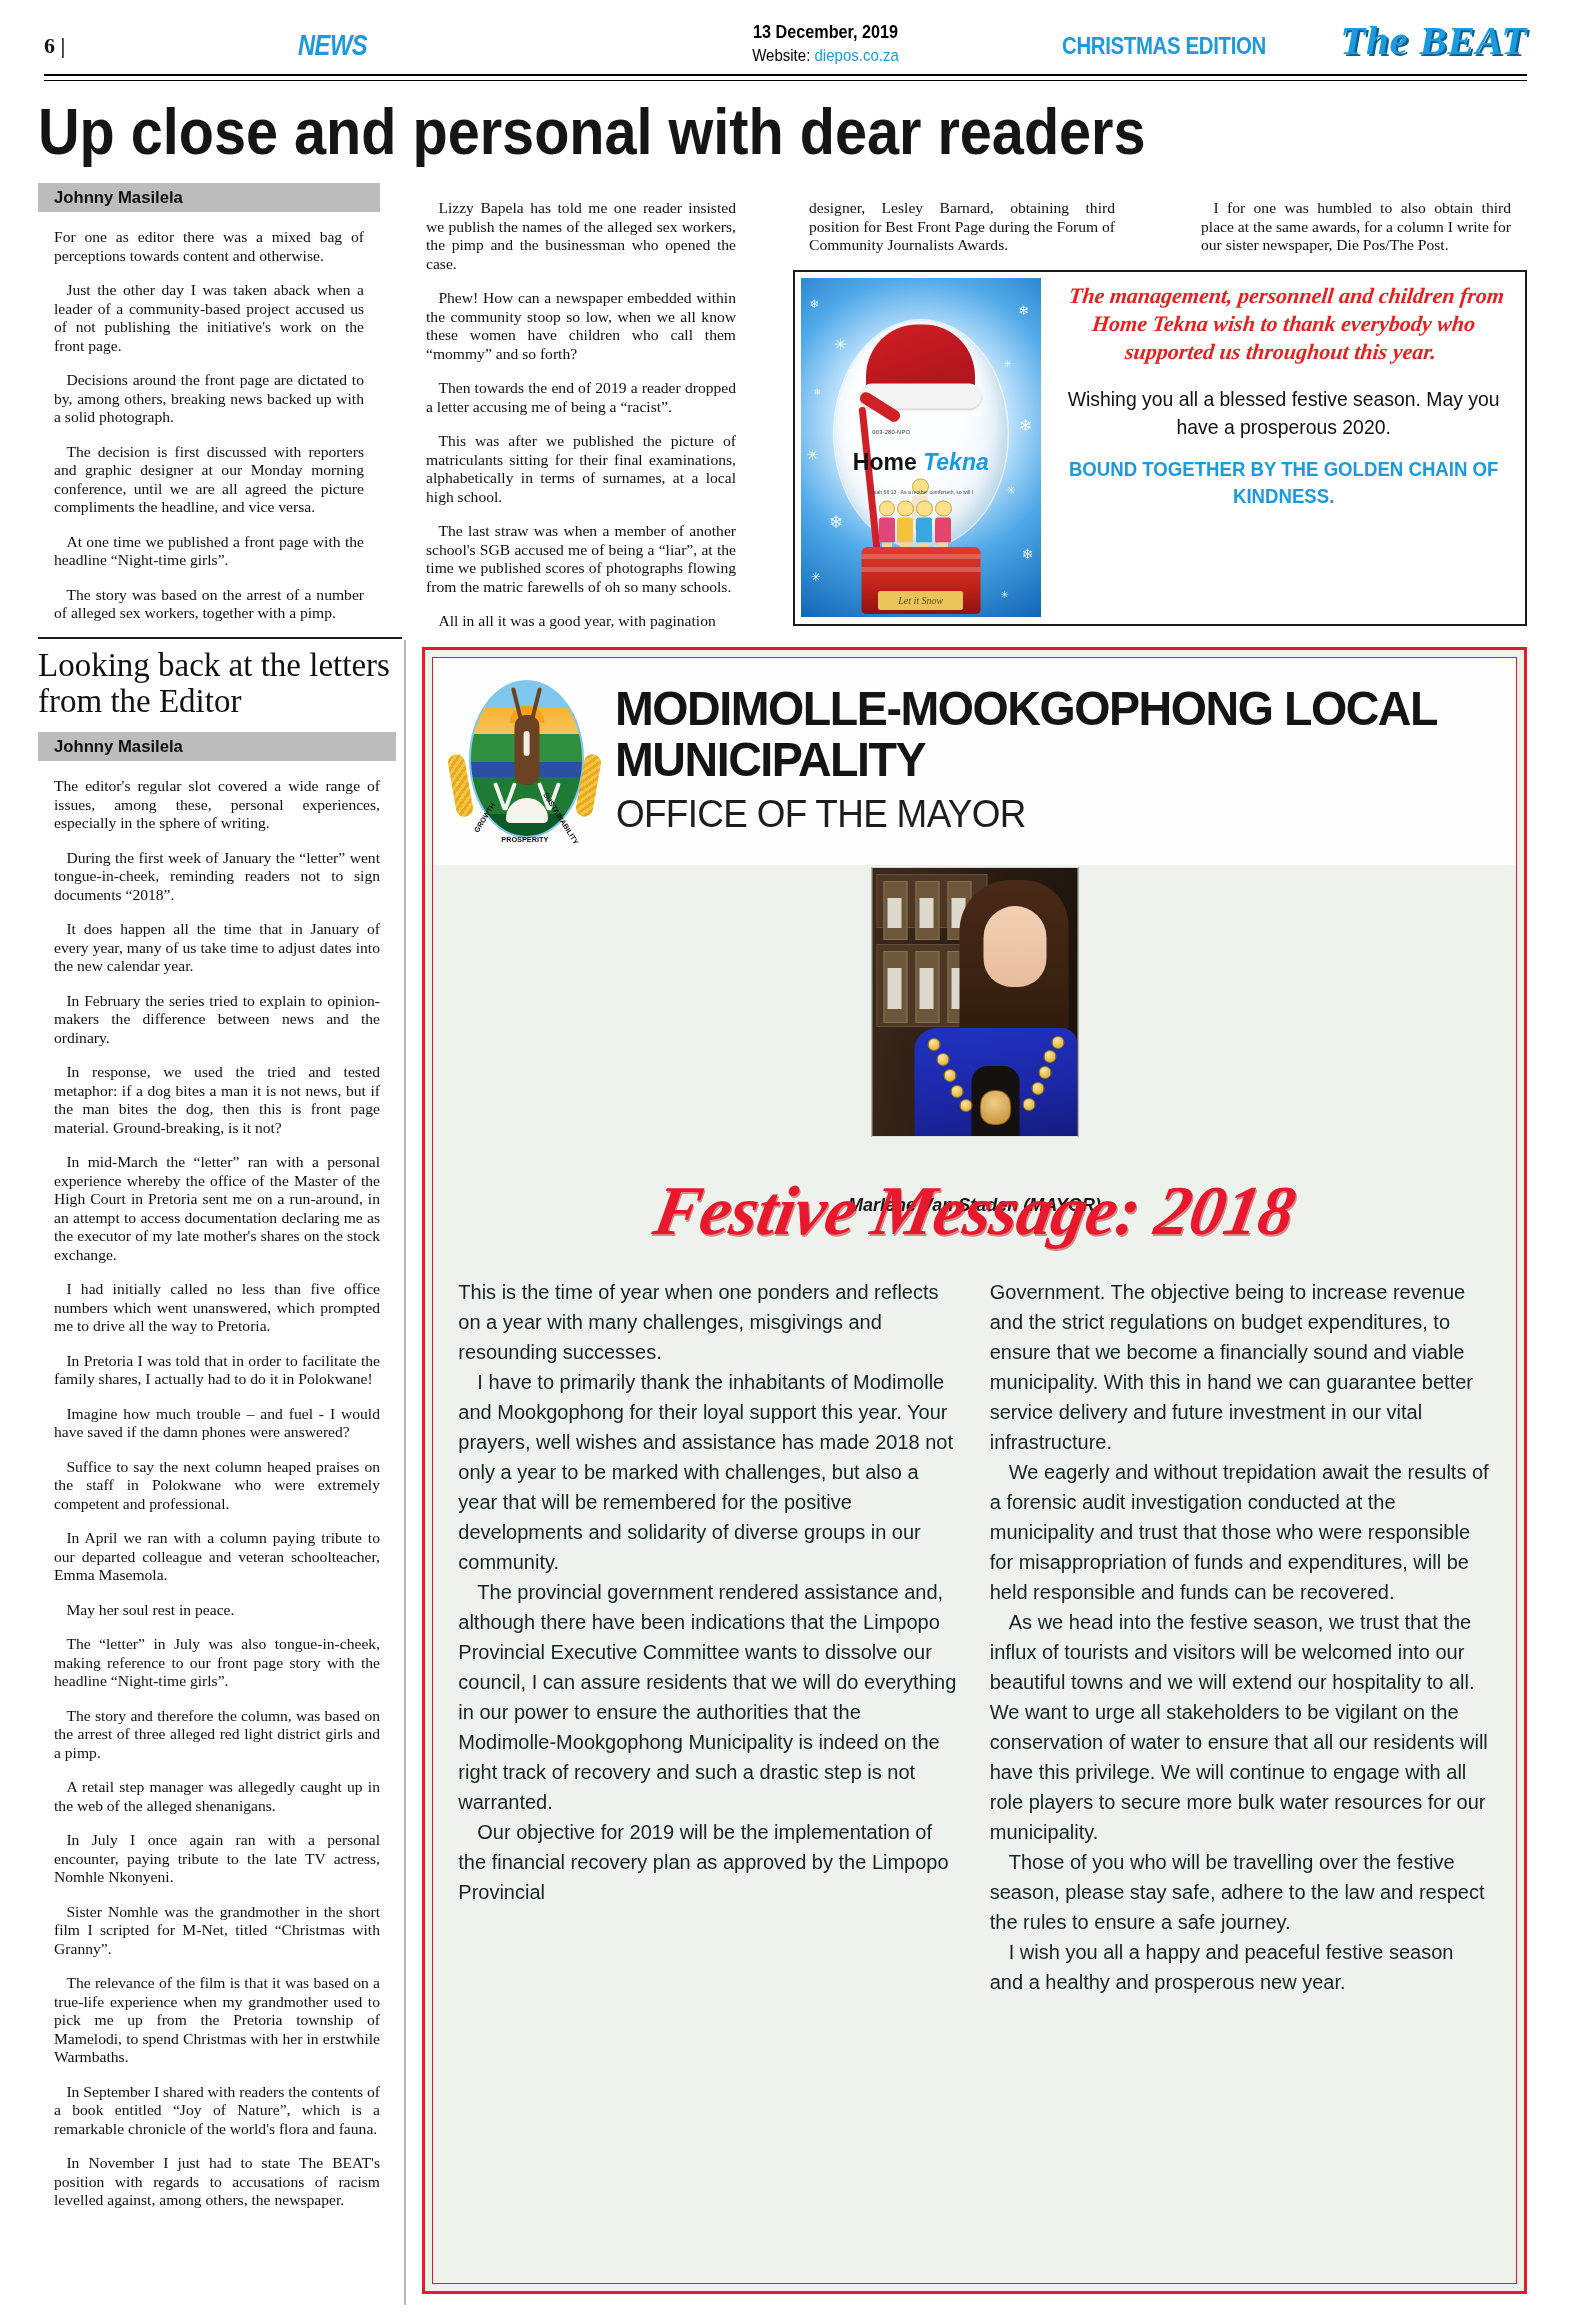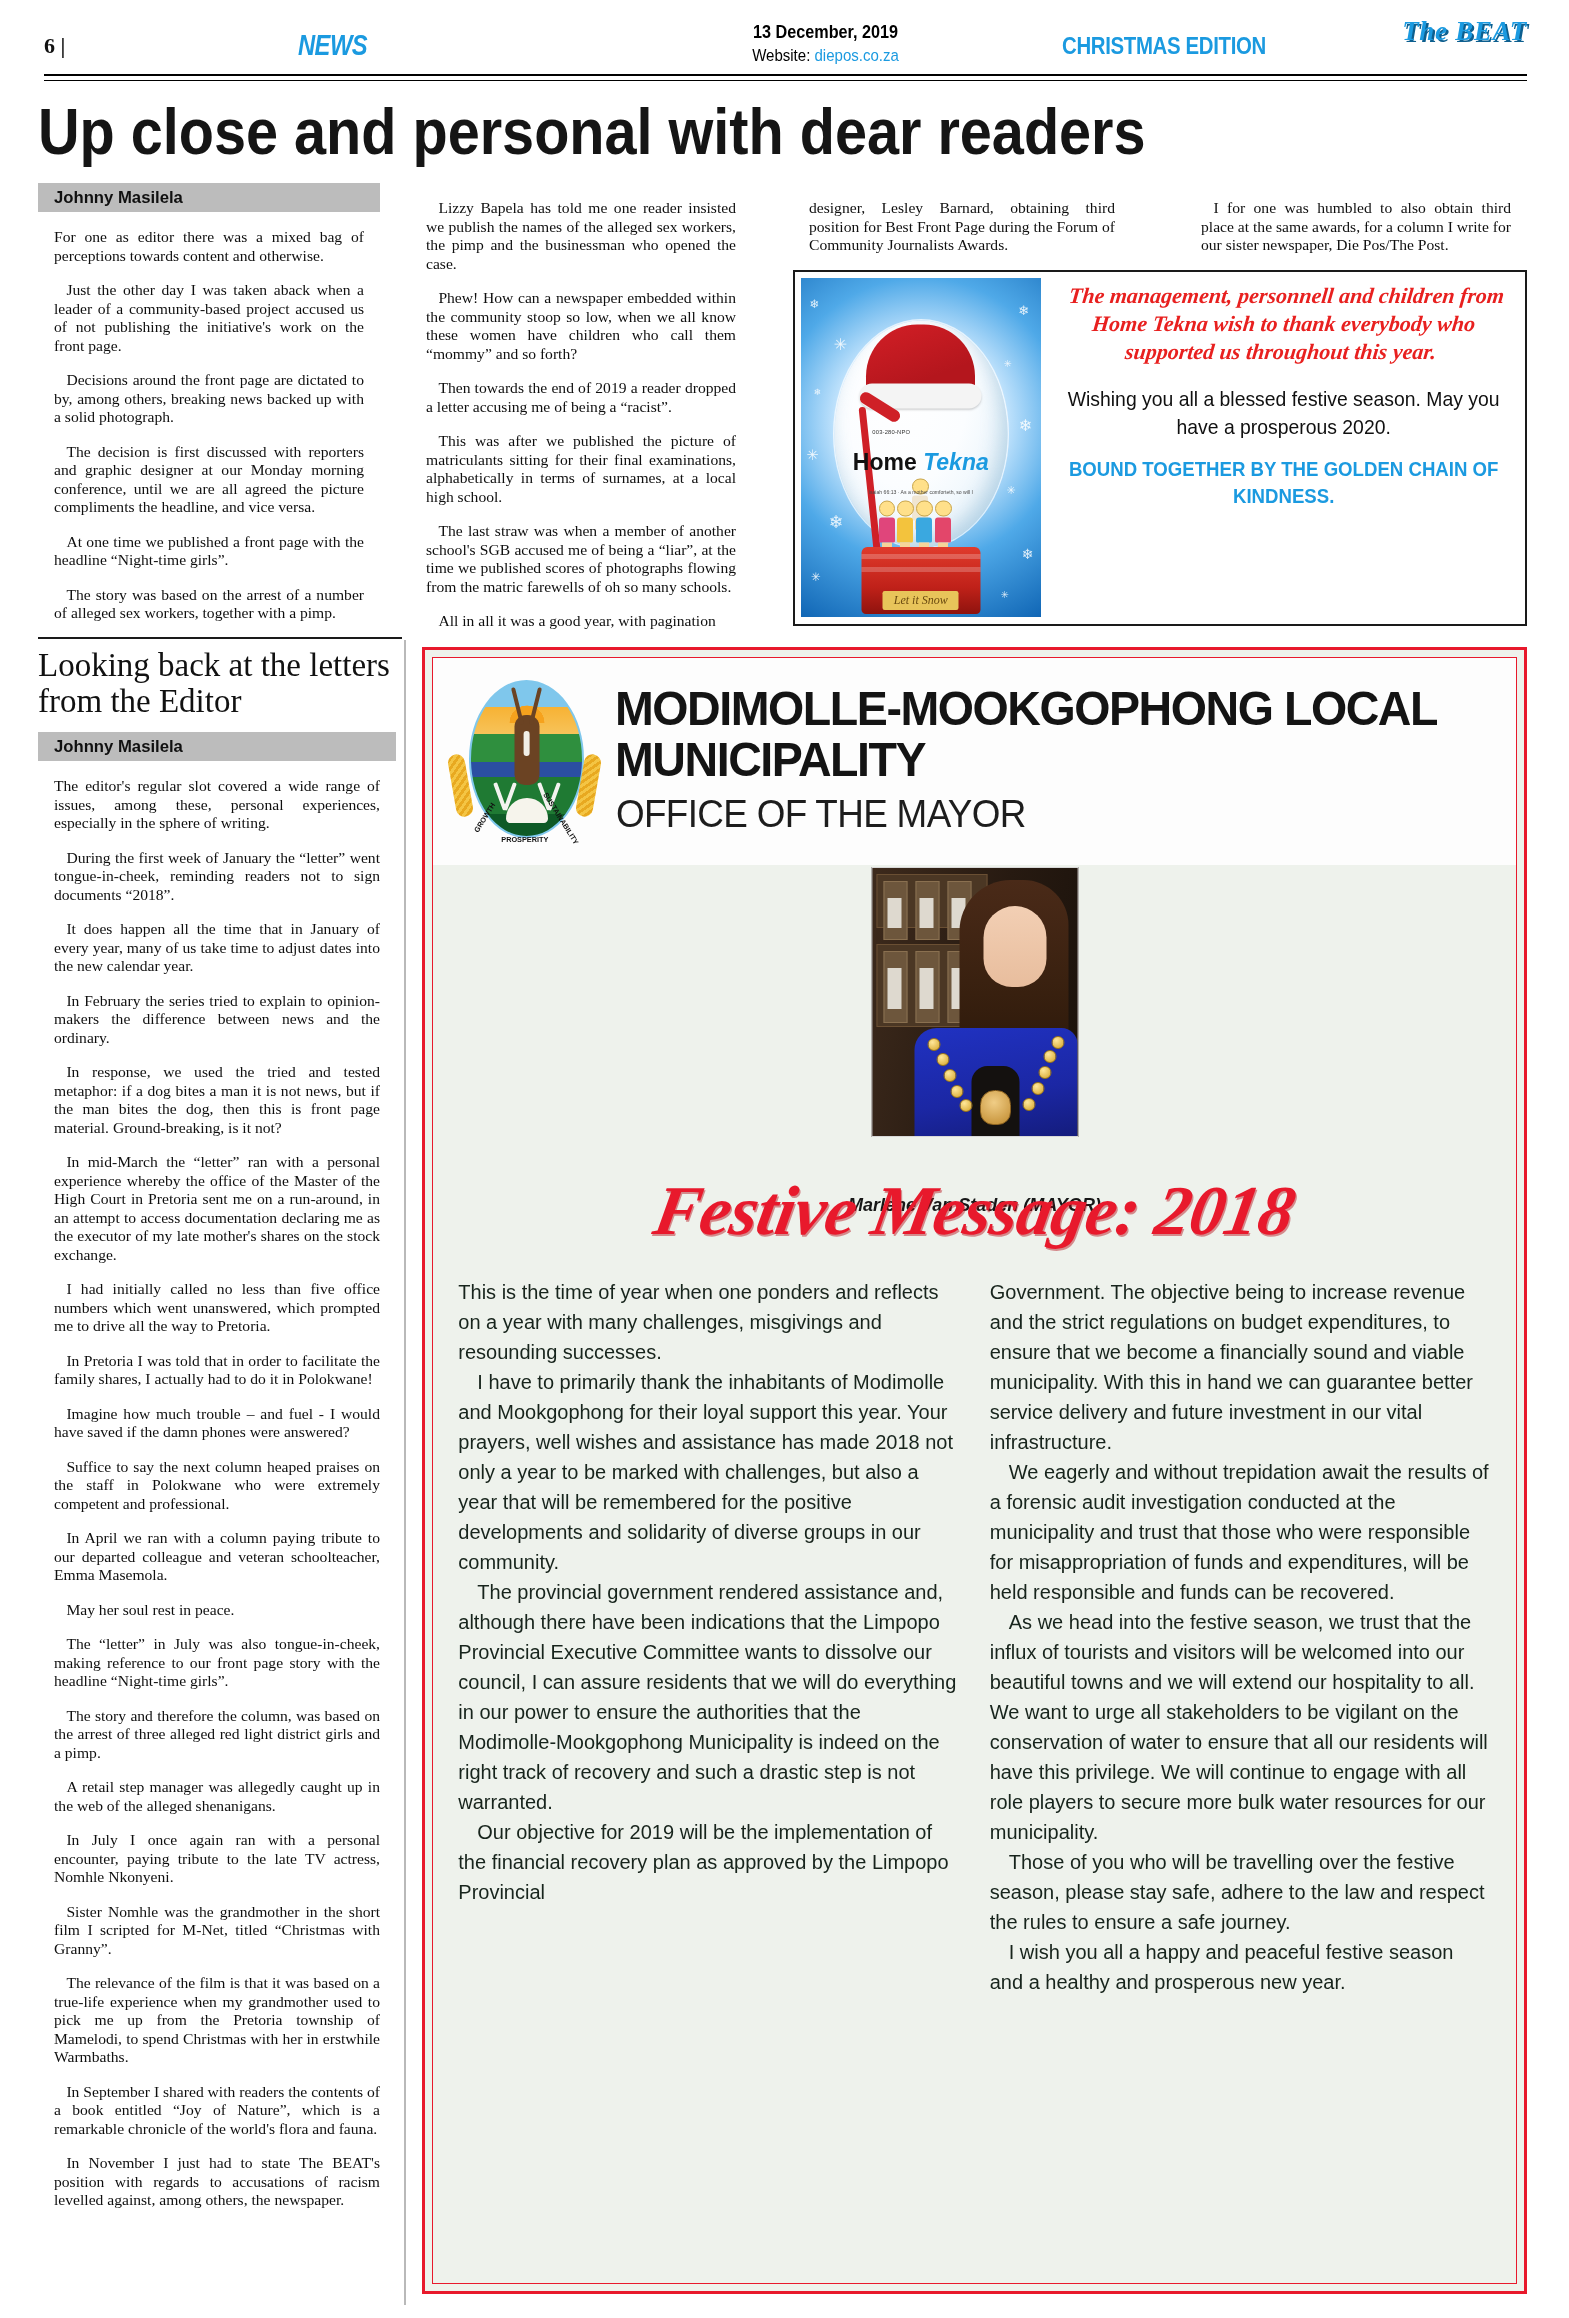--- a/index.html
+++ b/index.html
@@ -39,21 +39,21 @@
   }
   .mh-web a{color:#1b9ae0;text-decoration:none;}
   .mh-xmas{
     position:absolute;left:1018px;top:22px;
     font-family:"Liberation Sans",sans-serif;font-weight:bold;font-size:24px;color:#1b9ae0;
     transform:scaleX(.85);transform-origin:left center;letter-spacing:-0.4px;
   }
   .mh-beat{
     position:absolute;right:0;top:5.8px;
     font-family:"Liberation Serif",serif;font-weight:bold;font-style:italic;
-    font-size:27px;color:#1b9ae0;
+    font-size:41px;color:#1b9ae0;
     text-shadow:2.2px 2.2px 0 #0d5f8f;
     letter-spacing:0.7px;
   }
   .rule-top{
     position:absolute;left:44px;top:74px;width:1483px;height:4.4px;
     border-top:2.2px solid #000;border-bottom:1.5px solid #000;background:#fff;
   }
 
   
   .headline{
@@ -149,22 +149,22 @@
   }
   .globe-base{
     position:absolute;left:50%;bottom:2.9px;transform:translateX(-50%);
     width:119px;height:67px;
     background:linear-gradient(180deg,#e03b2c 0%,#c02119 60%,#8f130e 100%);
     border-radius:5.8px 5.8px 4.4px 4.4px;
   }
   .base-band{position:absolute;left:0;right:0;height:5.1px;background:rgba(255,255,255,.22);}
   .base-plate{
     position:absolute;left:50%;bottom:4.4px;transform:translateX(-50%);
-    width:76px;height:19px;background:#e8c45a;border-radius:2.2px;
-    font-family:"Liberation Serif",serif;font-style:italic;font-size:12px;color:#6a4a10;
+    width:85px;height:19px;background:#e8c45a;border-radius:2.2px;
+    font-family:"Liberation Serif",serif;font-style:italic;font-size:10px;color:#6a4a10;
     display:flex;align-items:center;justify-content:center;
   }
   .tekna-right{position:absolute;left:256px;top:10.2px;right:8.7px;bottom:7.3px;}
   .tekna-red{
     font-family:"Liberation Serif",serif;font-style:italic;font-weight:bold;
     color:#e8201f;font-size:22px;line-height:28px;text-align:center;
     transform:skewX(-6deg);
   }
   .tekna-black{
     margin-top:19px;font-family:"Liberation Sans",sans-serif;font-size:20.4px;

